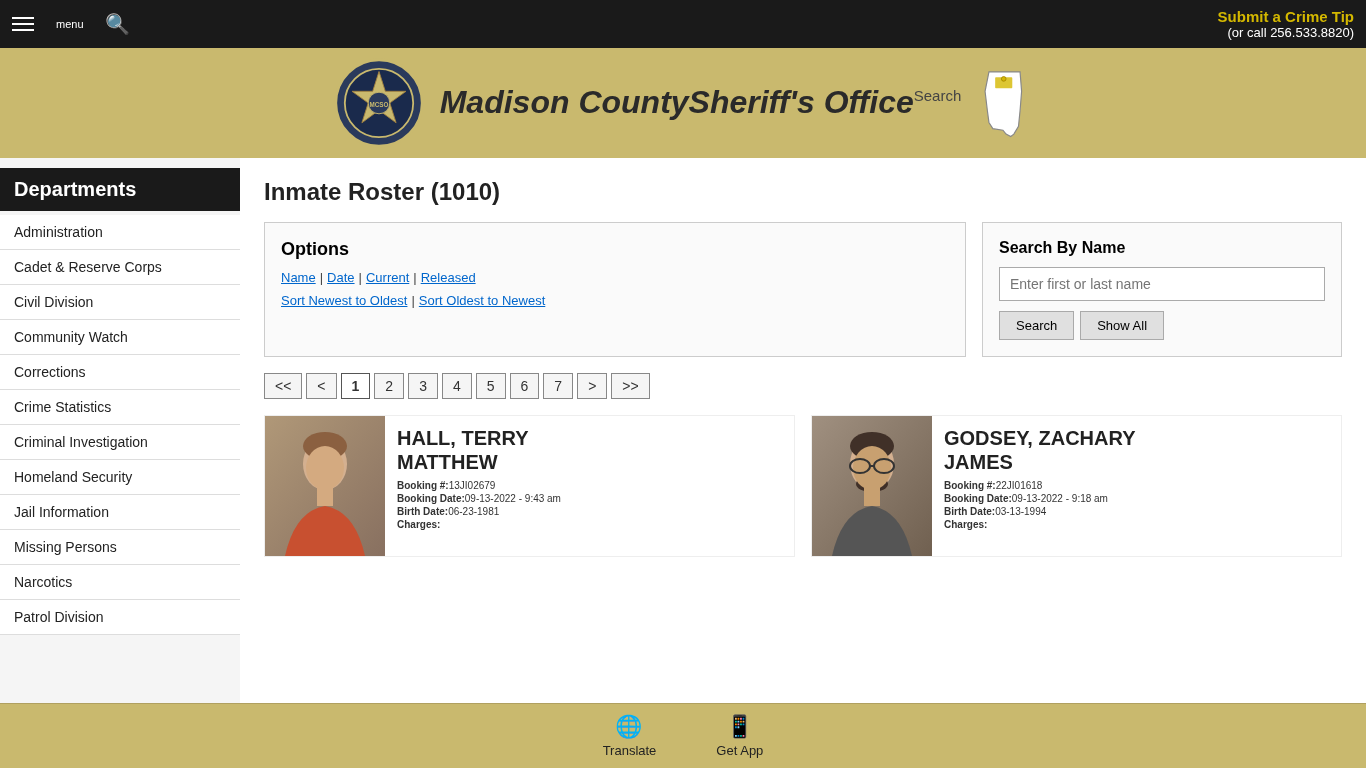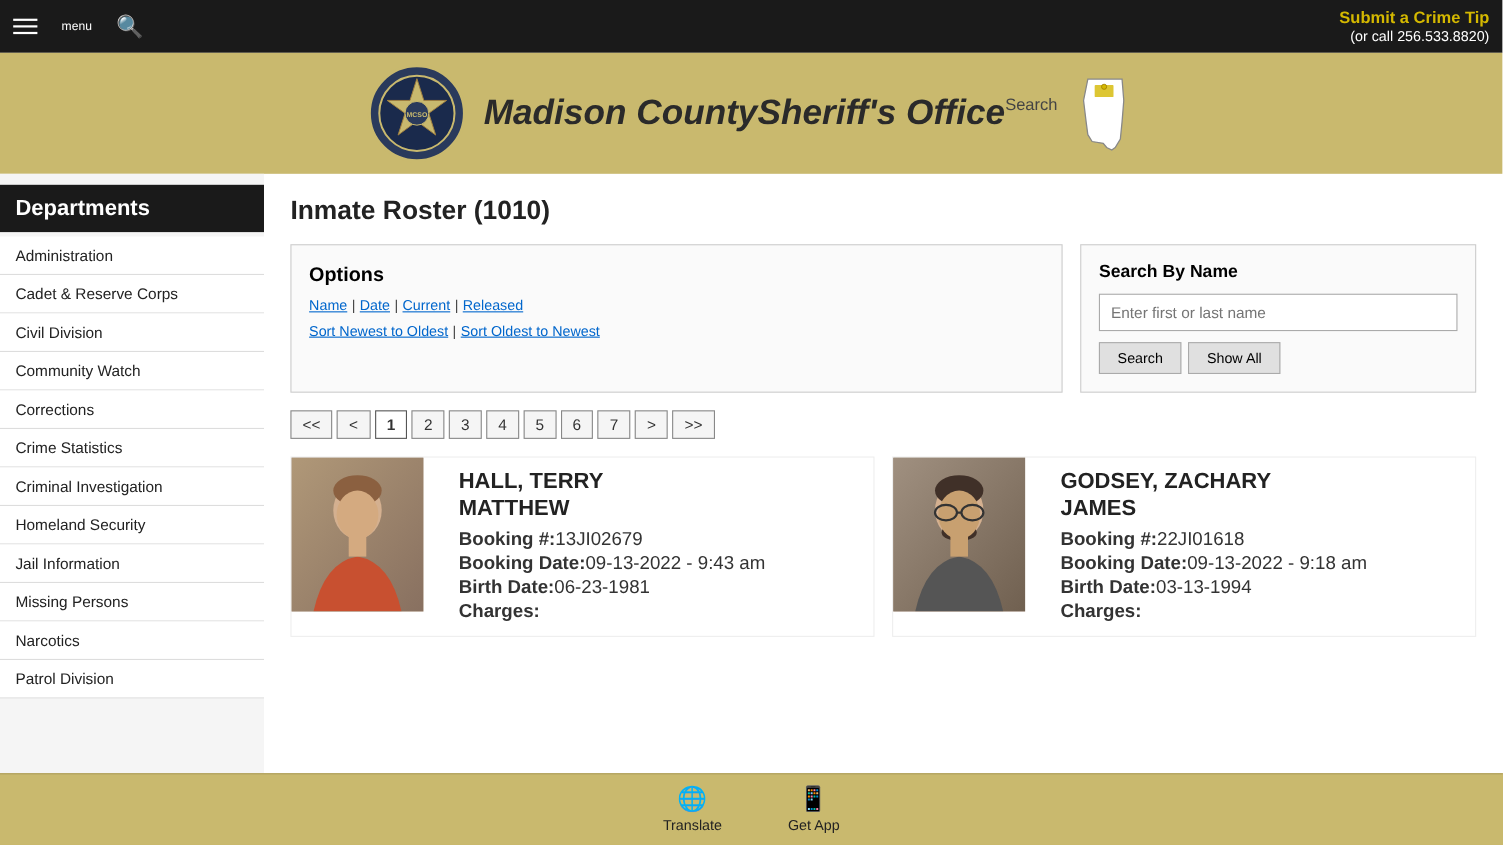--- a/index.html
+++ b/index.html
@@ -234,21 +234,21 @@
     }
 
     
     .inmates-grid {
       display: flex;
       gap: 16px;
       flex-wrap: wrap;
     }
     .inmate-card {
       display: flex;
-      gap: 24px;
+      gap: 4px;
       border: 1px solid #eee;
       padding: 0;
       flex: 0 0 calc(50% - 8px);
       background: #fff;
     }
     .inmate-photo {
       width: 120px;
       min-width: 120px;
       height: 140px;
       background: #b0a090;
@@ -263,21 +263,21 @@
       flex: 1;
     }
     .inmate-name {
       font-size: 20px;
       font-weight: bold;
       color: #222;
       margin-bottom: 6px;
       line-height: 1.2;
     }
     .inmate-detail {
-      font-size: 17px;
+      font-size: 10px;
       color: #333;
       margin-bottom: 2px;
     }
     .inmate-detail strong {
       font-weight: bold;
     }
 
     
     .bottom-bar {
       background: #c9b96e;

